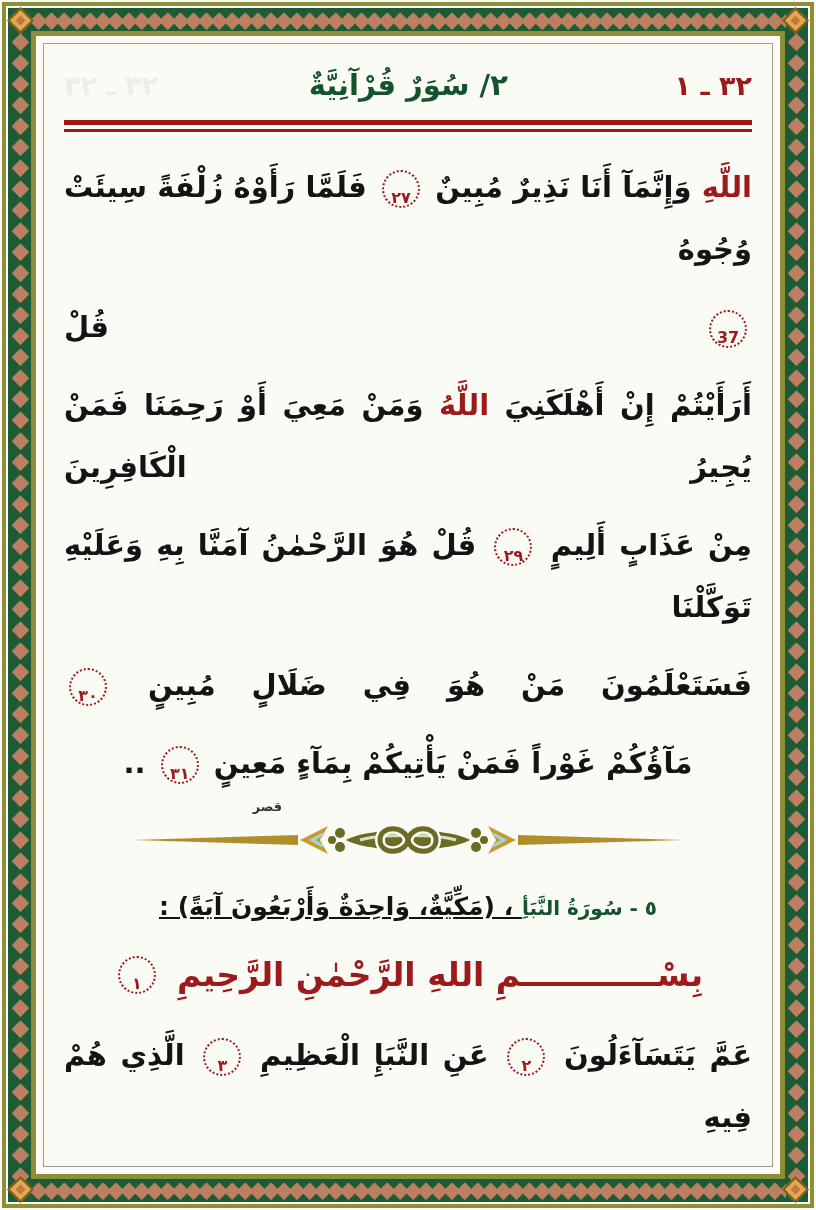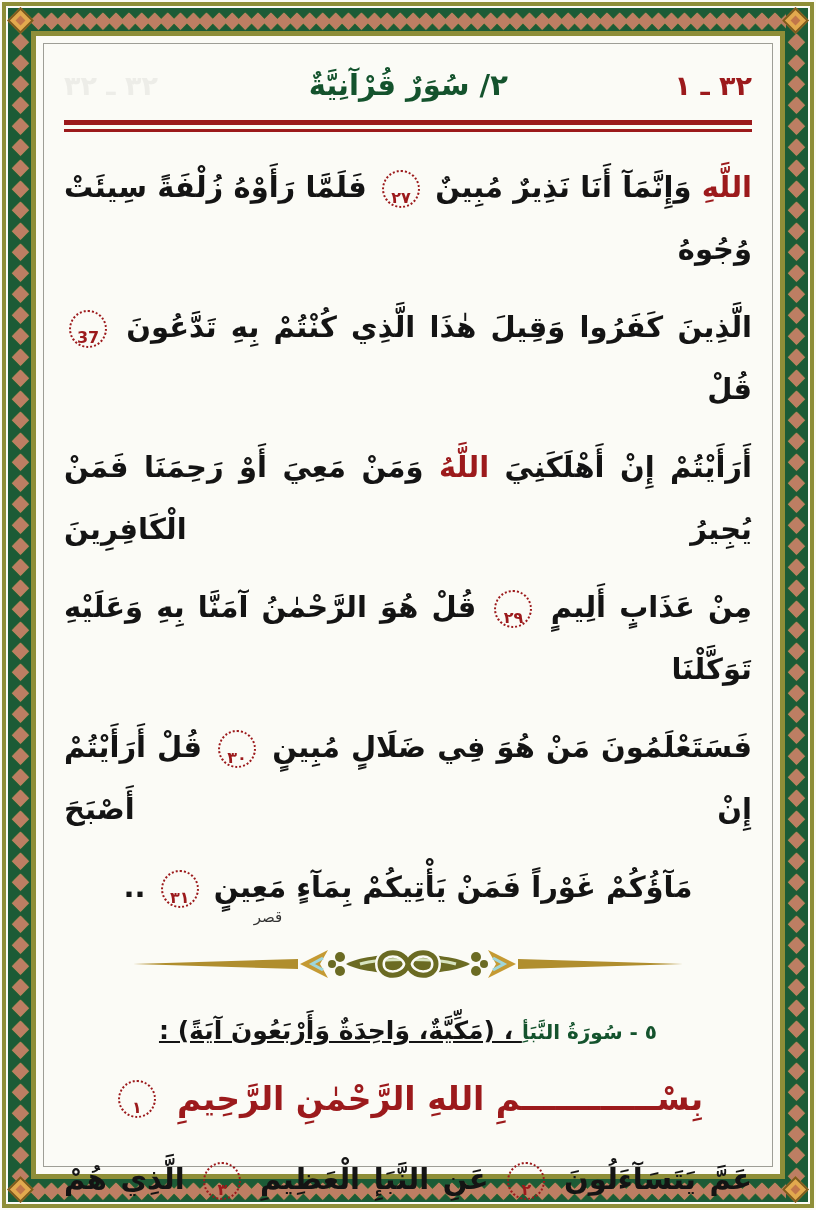--- a/index.html
+++ b/index.html
@@ -42,21 +42,21 @@
   }
   .qline.partial{text-align:center;text-align-last:center;}
   .allah{color:#9c1a1c;}
   .medallion{
     display:inline-flex;align-items:flex-end;justify-content:center;
     width:34px;height:34px;border:2px dotted #9c1a1c;border-radius:50%;
     vertical-align:middle;margin:0 5px;flex:none;
   }
   .mnum{font-size:16px;color:#9c1a1c;line-height:1;font-weight:bold;}
   .noted{position:relative;display:inline-block;}
-  .note{position:absolute;top:54px;right:4px;font-size:15px;font-weight:normal;color:#333;line-height:1;}
+  .note{position:absolute;top:68px;right:4px;font-size:13px;font-weight:bold;color:#333;line-height:1;}
 
   .divider-row{display:flex;justify-content:center;margin:20px 0 6px;}
   .surah-heading{text-align:center;margin-top:26px;white-space:nowrap;}
   .sh-red{color:#14532d;font-size:20px;font-weight:bold;}
   .sh-black{color:#141414;font-size:25px;font-weight:bold;text-decoration:underline;}
 
   .bismillah-row{display:flex;justify-content:center;align-items:center;gap:16px;margin-top:34px;color:#9c1a1c;}
   .bismillah{font-size:33px;font-weight:bold;white-space:nowrap;}
 </style>
 </head>
@@ -82,30 +82,30 @@
     <span class="page-title">٢/ سُوَرٌ قُرْآنِيَّةٌ</span>
     <span class="ghost">٣٢ ـ ٣٢</span>
   </div>
 
   <div class="red-rule"></div>
 
   <div class="qblock">
       <div class="qline"><span class="allah">اللَّهِ</span> <span class="qtext">وَإِنَّمَآ أَنَا نَذِيرٌ مُبِينٌ</span> <span class="medallion">
           <span class="mnum">٢٧</span>
         </span> <span class="qtext">فَلَمَّا رَأَوْهُ زُلْفَةً سِيئَتْ وُجُوهُ</span></div>
-      <div class="qline"><span class="qtext">الَّذِينَ كَفَرُوا وَقِيلَ هٰذَا الَّذِي كُنْتُمْ بِهِ تَدَّعُونَ</span> <span class="medallion">
+      <div class="qline"> <span class="medallion">
           <span class="mnum">37</span>
         </span> <span class="qtext">قُلْ</span></div>
       <div class="qline"><span class="qtext">أَرَأَيْتُمْ إِنْ أَهْلَكَنِيَ</span> <span class="allah">اللَّهُ</span> <span class="qtext">وَمَنْ مَعِيَ أَوْ رَحِمَنَا فَمَنْ يُجِيرُ الْكَافِرِينَ</span></div>
       <div class="qline"><span class="qtext">مِنْ عَذَابٍ أَلِيمٍ</span> <span class="medallion">
           <span class="mnum">٢٩</span>
         </span> <span class="qtext">قُلْ هُوَ الرَّحْمٰنُ آمَنَّا بِهِ وَعَلَيْهِ تَوَكَّلْنَا</span></div>
       <div class="qline"><span class="qtext">فَسَتَعْلَمُونَ مَنْ هُوَ فِي ضَلَالٍ مُبِينٍ</span> <span class="medallion">
           <span class="mnum">٣٠</span>
-        </span> <span class="qtext">قُلْ أَرَأَيْتُمْ إِنْ أَصْبَحَ</span></div>
+        </span> </div>
       <div class="qline partial"><span class="qtext">مَآؤُكُمْ غَوْراً فَمَنْ يَأْتِيكُمْ بِمَآءٍ</span> <span class="qtext noted">مَعِينٍ<span class="note">قصر</span></span> <span class="medallion">
           <span class="mnum">٣١</span>
         </span> <span class="qtext">..</span></div>
     </div>
 
   <div class="divider-row">
     <svg width="560" height="52" viewBox="0 0 560 52">
       <polygon points="5,26 170,21 170,31" fill="#b08e2e"></polygon>
       <polygon points="555,26 390,21 390,31" fill="#b08e2e"></polygon>
       <polygon points="200,12 172,26 200,40 192,26" fill="#c59a33"></polygon>

